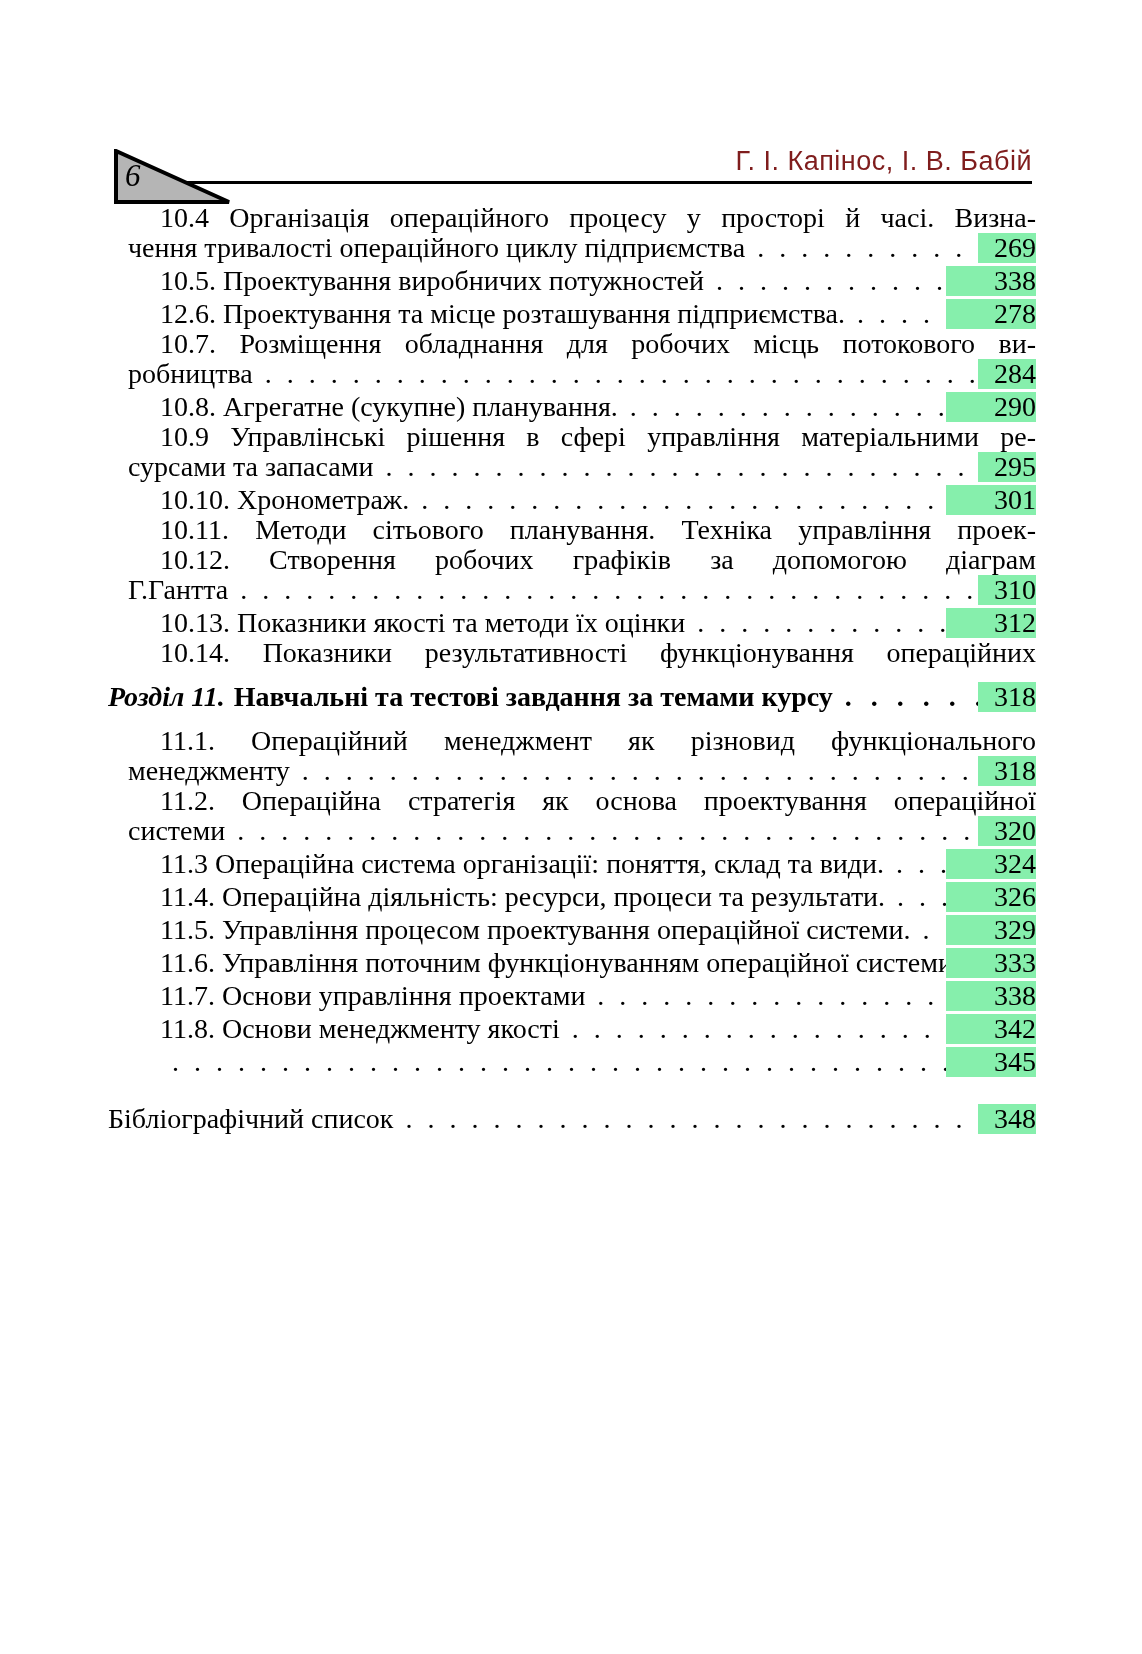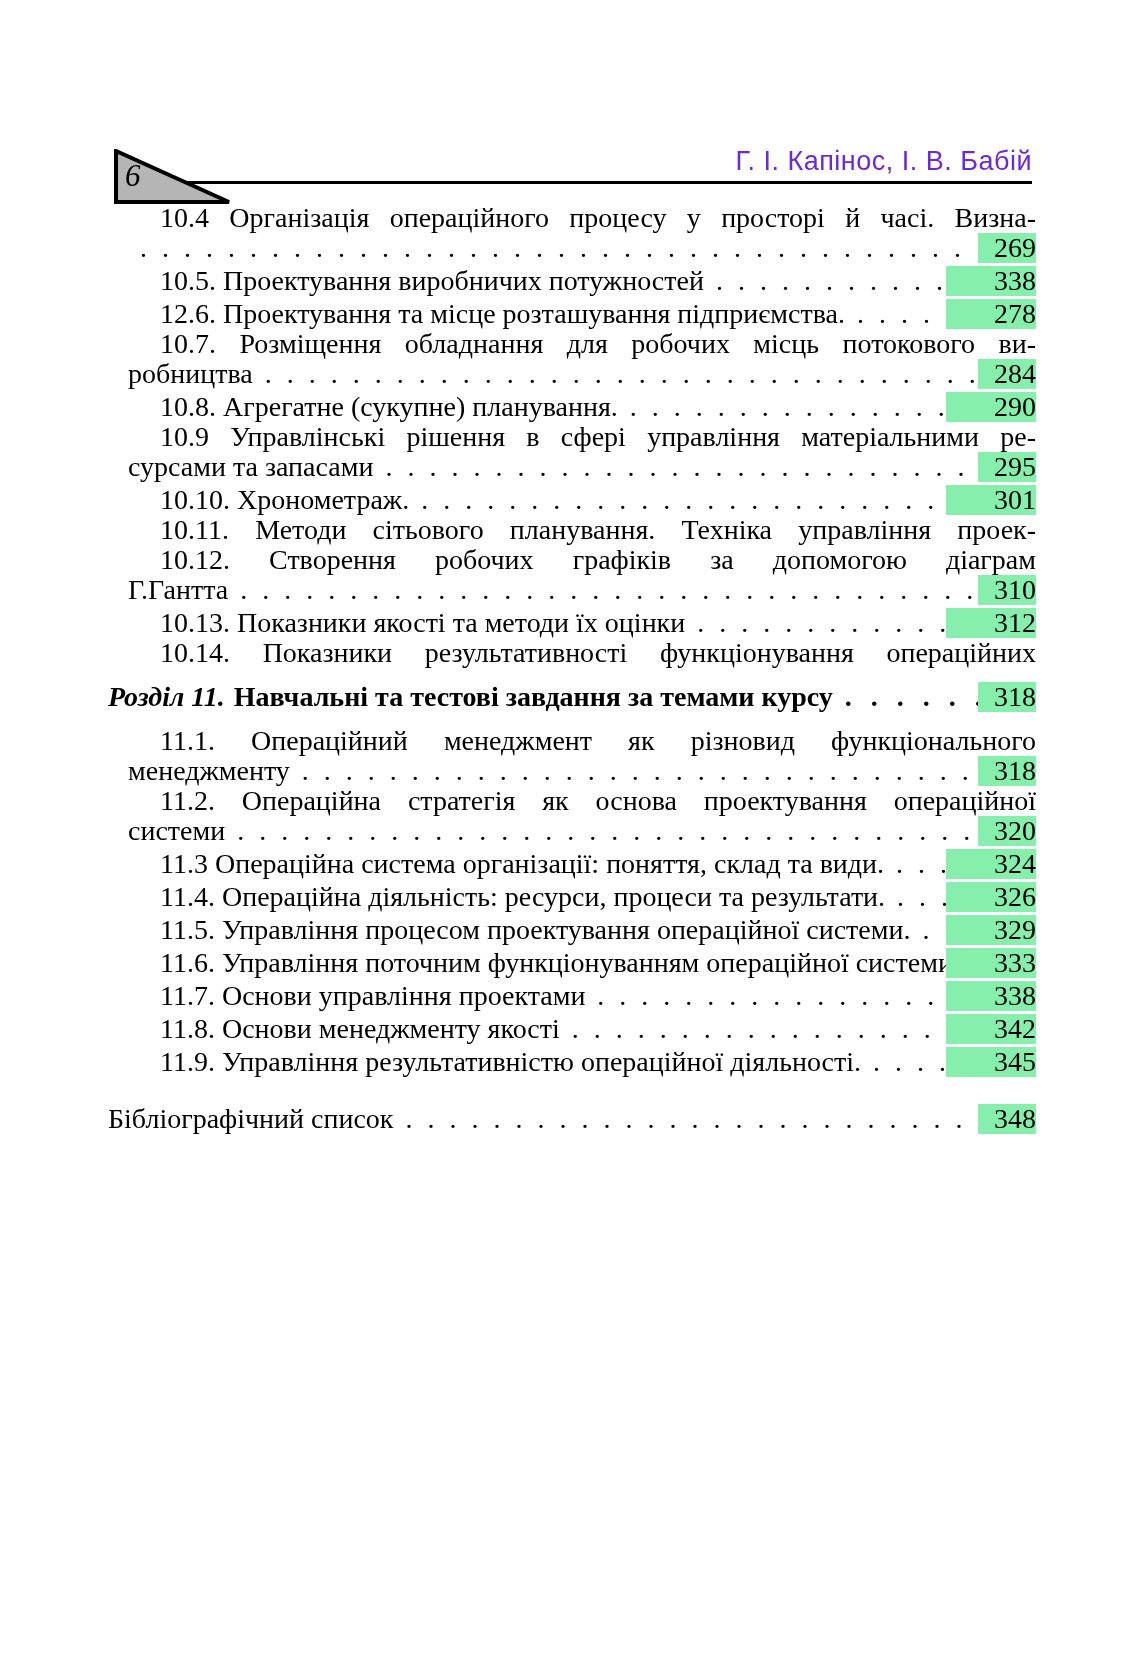--- a/index.html
+++ b/index.html
@@ -4,21 +4,21 @@
 <style>
   html,body { margin:0; padding:0; background:#e8e8e8; }
   .page {
     position:relative; width:1142px; height:1654px; background:#ffffff;
     margin:0 auto; font-family:"Liberation Serif", serif; color:#000;
     overflow:hidden;
   }
   
   .authors {
     position:absolute; top:146px; right:110px;
-    font-family:"Liberation Sans", sans-serif; font-size:27px; color:#6d28d9;
+    font-family:"Liberation Sans", sans-serif; font-size:27px; color:#7f1d1d;
     letter-spacing:0.5px;
   }
   .rule { position:absolute; left:187px; top:181px; width:845px; height:3px; background:#000; }
   .tri { position:absolute; left:114px; top:149px; }
   .tri-num {
     position:absolute; left:125px; top:159px;
     font-family:"Liberation Serif", serif; font-style:italic; font-size:31px; line-height:34px;
   }
   
   .toc {
@@ -60,21 +60,21 @@
   <div class="rule"></div>
   <svg class="tri" width="120" height="58" viewBox="0 0 120 58">
     <polygon points="2,2 2,53 115,53" fill="#b5b5b5" stroke="#000" stroke-width="4"></polygon>
   </svg>
   <div class="tri-num">6</div>
 
   <div class="toc">
 
     <div class="e">
       <div class="fl">10.4 Організація операційного процесу у просторі й часі. Визна-</div>
-      <div class="lst"><span class="dots"></span><span class="pg">269</span></div>
+      <div class="lst"><span>чення тривалості операційного циклу підприємства</span><span class="dots"></span><span class="pg">269</span></div>
     </div>
 
     <div class="e">
       <div class="lst ind"><span>10.5. Проектування виробничих потужностей</span><span class="dots"></span><span class="pg">338</span></div>
     </div>
 
     <div class="e">
       <div class="lst ind"><span>12.6. Проектування та місце розташування підприємства.</span><span class="dots"></span><span class="pg">278</span></div>
     </div>
 
@@ -143,19 +143,19 @@
 
     <div class="e">
       <div class="lst ind"><span>11.7. Основи управління проектами</span><span class="dots"></span><span class="pg">338</span></div>
     </div>
 
     <div class="e">
       <div class="lst ind"><span>11.8. Основи менеджменту якості</span><span class="dots"></span><span class="pg">342</span></div>
     </div>
 
     <div class="e">
-      <div class="lst ind"><span>11.9. Управління результативністю операційної діяльності.</span><span class="dots"></span><span class="pg">345</span></div>
+      <div class="lst ind"><span class="dots"></span><span class="pg">345</span></div>
     </div>
 
     <div class="biblio lst"><span>Бібліографічний список</span><span class="dots"></span><span class="pg">348</span></div>
 
   </div>
 </div>
 
 </body></html>

